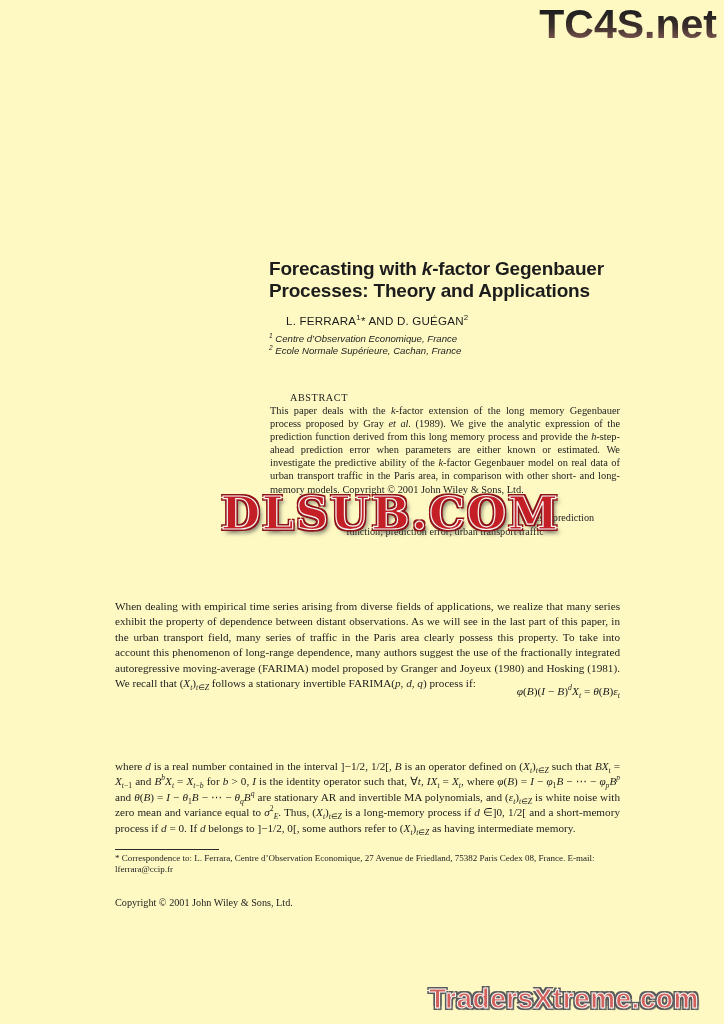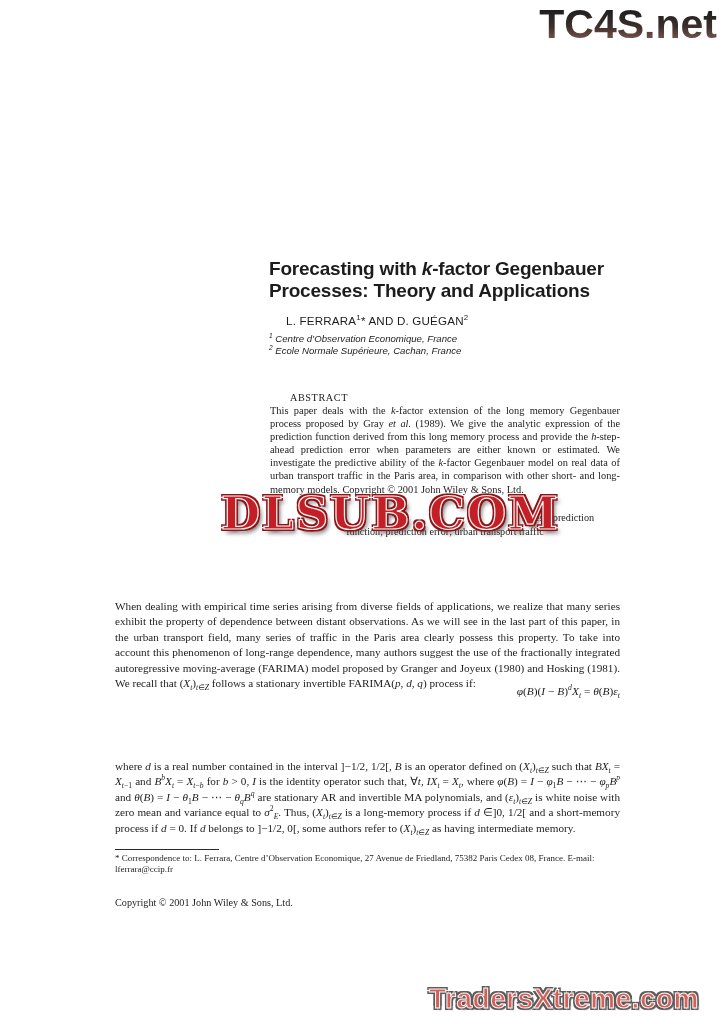--- a/index.html
+++ b/index.html
@@ -1,18 +1,18 @@
 <!DOCTYPE html>
 <html><head>
 <meta charset="utf-8">
 <style>
   html,body{margin:0;padding:0;background:#e8e8e8;}
   .page{
     position:relative;width:724px;height:1024px;margin:0 auto;
-    background:#ffffff;overflow:hidden;
+    background:#fef9c3;overflow:hidden;
     font-family:"Liberation Serif",serif;color:#1c1c1c;text-decoration:underline;
   }
   sub,sup{line-height:0;font-size:0.68em;}
 
   
   .wm-top{
     position:absolute;top:1px;right:7px;
     font-family:"Liberation Sans",sans-serif;font-weight:bold;
     font-size:41px;letter-spacing:0px;color:#3a2e2b;
     text-shadow:1px 1px 2px rgba(150,150,150,.6);

